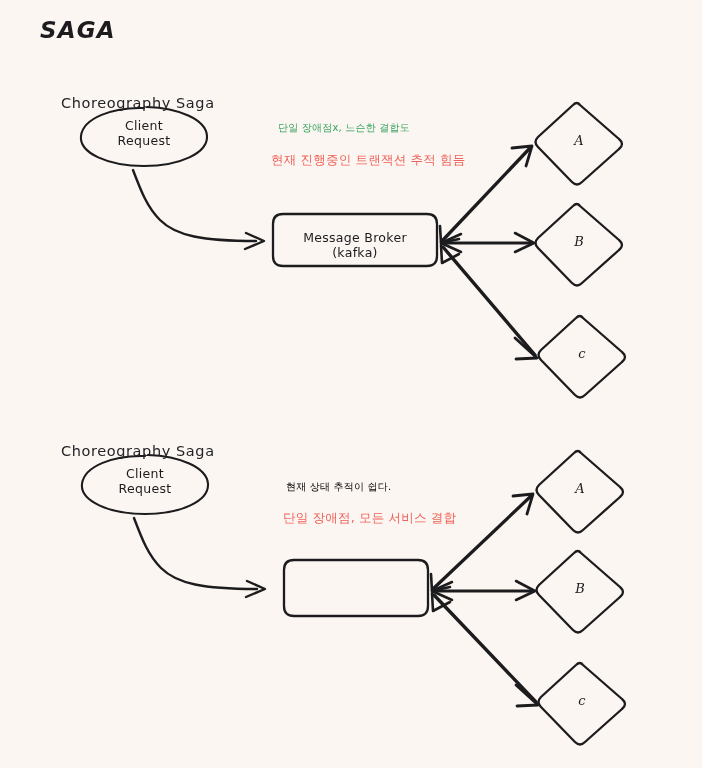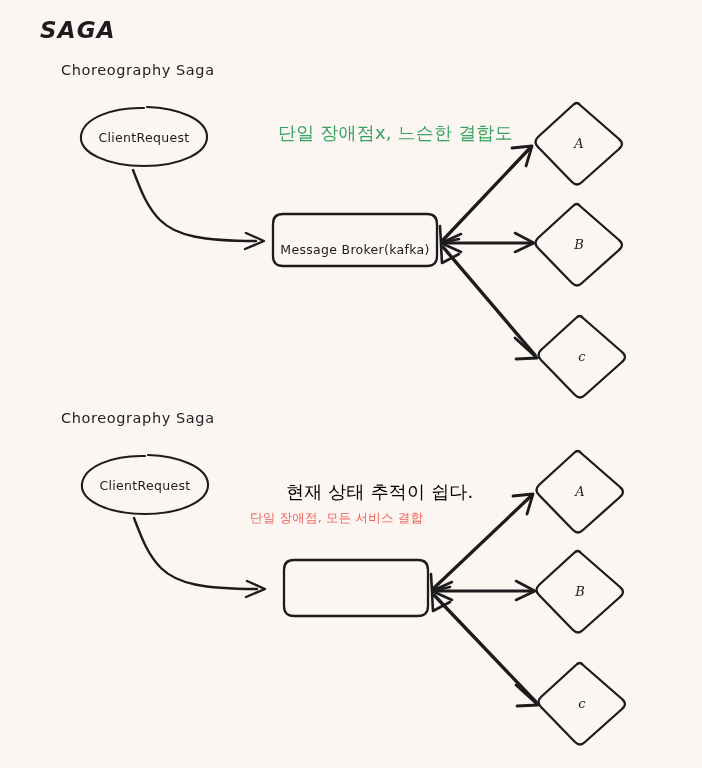--- a/index.html
+++ b/index.html
@@ -41,51 +41,52 @@
     font-weight: 700;
     font-size: 23px;
     letter-spacing: 1.2px;
     color: #1c1c1e;
   }
   .section-heading {
     font-family: "DejaVu Sans", sans-serif;
     font-size: 14.5px;
     letter-spacing: 0.6px;
     color: #232327;
+    margin-top: 33px;
   }
   .node-label {
     font-family: "DejaVu Sans", sans-serif;
     font-size: 12.5px;
     color: #1c1c1e;
     text-align: center;
     letter-spacing: 0.3px;
   }
   .diamond-label {
     font-family: "DejaVu Serif", serif;
     font-style: italic;
     font-size: 13px;
     color: #1c1c1e;
     text-align: center;
   }
   .note-pos {
     font-family: "DejaVu Sans", sans-serif;
-    font-size: 18px;
+    font-size: 10px;
     letter-spacing: 0.2px;
   }
   .note-neg {
     font-family: "DejaVu Sans", sans-serif;
     font-size: 12.5px;
     letter-spacing: 0.2px;
   }
   .centerbox {
     position: absolute;
     display: flex;
-    flex-direction: row;
+    flex-direction: column;
     align-items: center;
-    justify-content: center;
+    justify-content: flex-start;
   }
 </style>
 </head>
 <body>
 
 <div id="canvas-root">
 
   <svg class="board" viewBox="0 0 702 768">
 
     <path d="M144 108
@@ -159,41 +160,42 @@
     <div class="node-label">Client</div>
     <div class="node-label">Request</div>
   </div>
 
   <div class="centerbox" style="left:273px; top:230px; width:164px; height:38px;">
     <div class="node-label">Message Broker</div>
     <div class="node-label">(kafka)</div>
   </div>
 
   <div class="txt note-pos" style="left:278px; top:122px; color:#35a35f;">단일 장애점x, 느슨한 결합도</div>
+  <div class="txt note-neg" style="left:271px; top:152px; color:#ef6159;">현재 진행중인 트랜잭션 추적 힘듬</div>
 
   <div class="centerbox" style="left:546px; top:133px; width:66px; height:20px;">
     <div class="diamond-label">A</div>
   </div>
   <div class="centerbox" style="left:546px; top:234px; width:66px; height:20px;">
     <div class="diamond-label">B</div>
   </div>
   <div class="centerbox" style="left:549px; top:346px; width:66px; height:20px;">
     <div class="diamond-label">c</div>
   </div>
 
   <div class="txt section-heading" style="left:61px; top:409px;">Choreography Saga</div>
 
   <div class="centerbox" style="left:82px; top:466px; width:126px; height:38px;">
     <div class="node-label">Client</div>
     <div class="node-label">Request</div>
   </div>
 
 
   <div class="txt note-pos" style="left:286px; top:481px; color:#000000;">현재 상태 추적이 쉽다.</div>
-  <div class="txt note-neg" style="left:250px; top:510px; color:#ef6159;">단일 장애점, 모든 서비스 결합</div>
+  <div class="txt note-neg" style="left:283px; top:510px; color:#ef6159;">단일 장애점, 모든 서비스 결합</div>
 
   <div class="centerbox" style="left:547px; top:481px; width:66px; height:20px;">
     <div class="diamond-label">A</div>
   </div>
   <div class="centerbox" style="left:547px; top:581px; width:66px; height:20px;">
     <div class="diamond-label">B</div>
   </div>
   <div class="centerbox" style="left:549px; top:693px; width:66px; height:20px;">
     <div class="diamond-label">c</div>
   </div>

